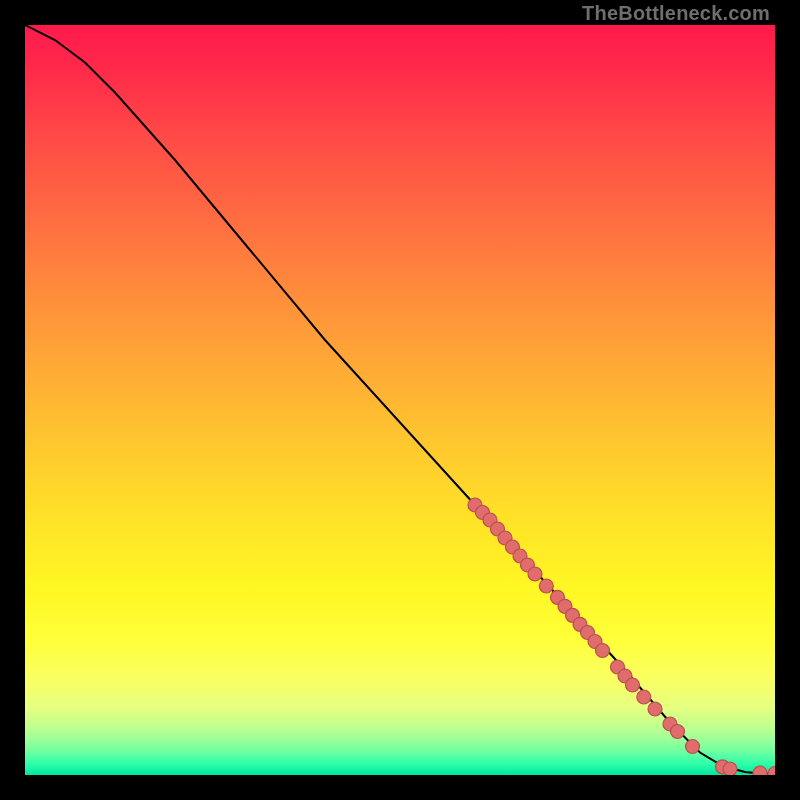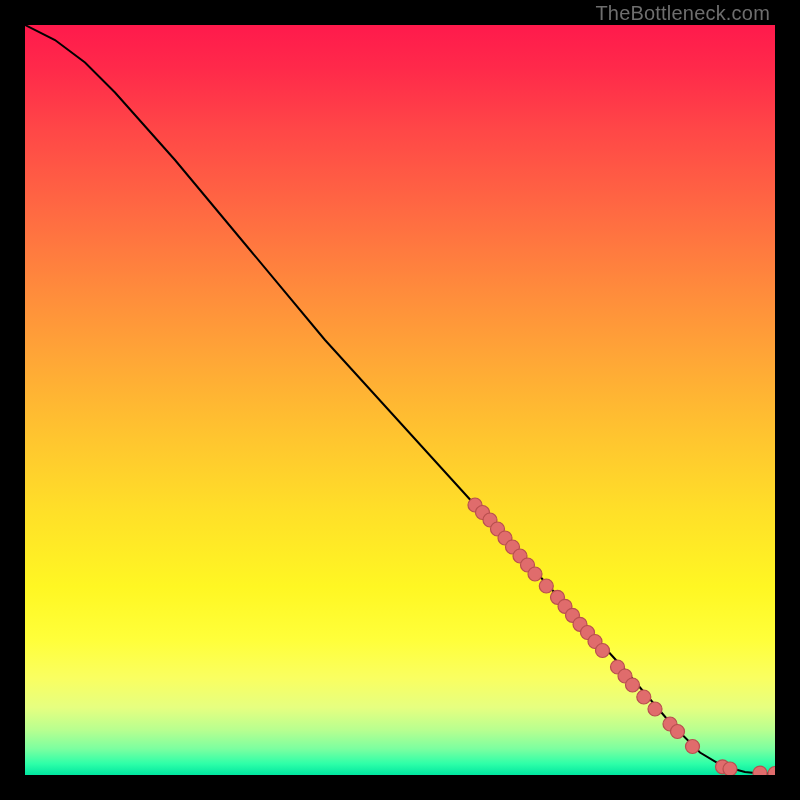--- a/index.html
+++ b/index.html
@@ -41,21 +41,21 @@
       #2effa8 98.5%,
       #00e6a0 100%
     );
   }
   .watermark {
     position: absolute;
     top: 2px;
     right: 30px;
     color: #6e6e6e;
     font-size: 20px;
-    font-weight: 400;
+    font-weight: 700;
     letter-spacing: 0.2px;
     margin-left: 15px;
   }
   svg.curve {
     position: absolute;
     left: 0;
     top: 0;
     width: 750px;
     height: 750px;
   }

